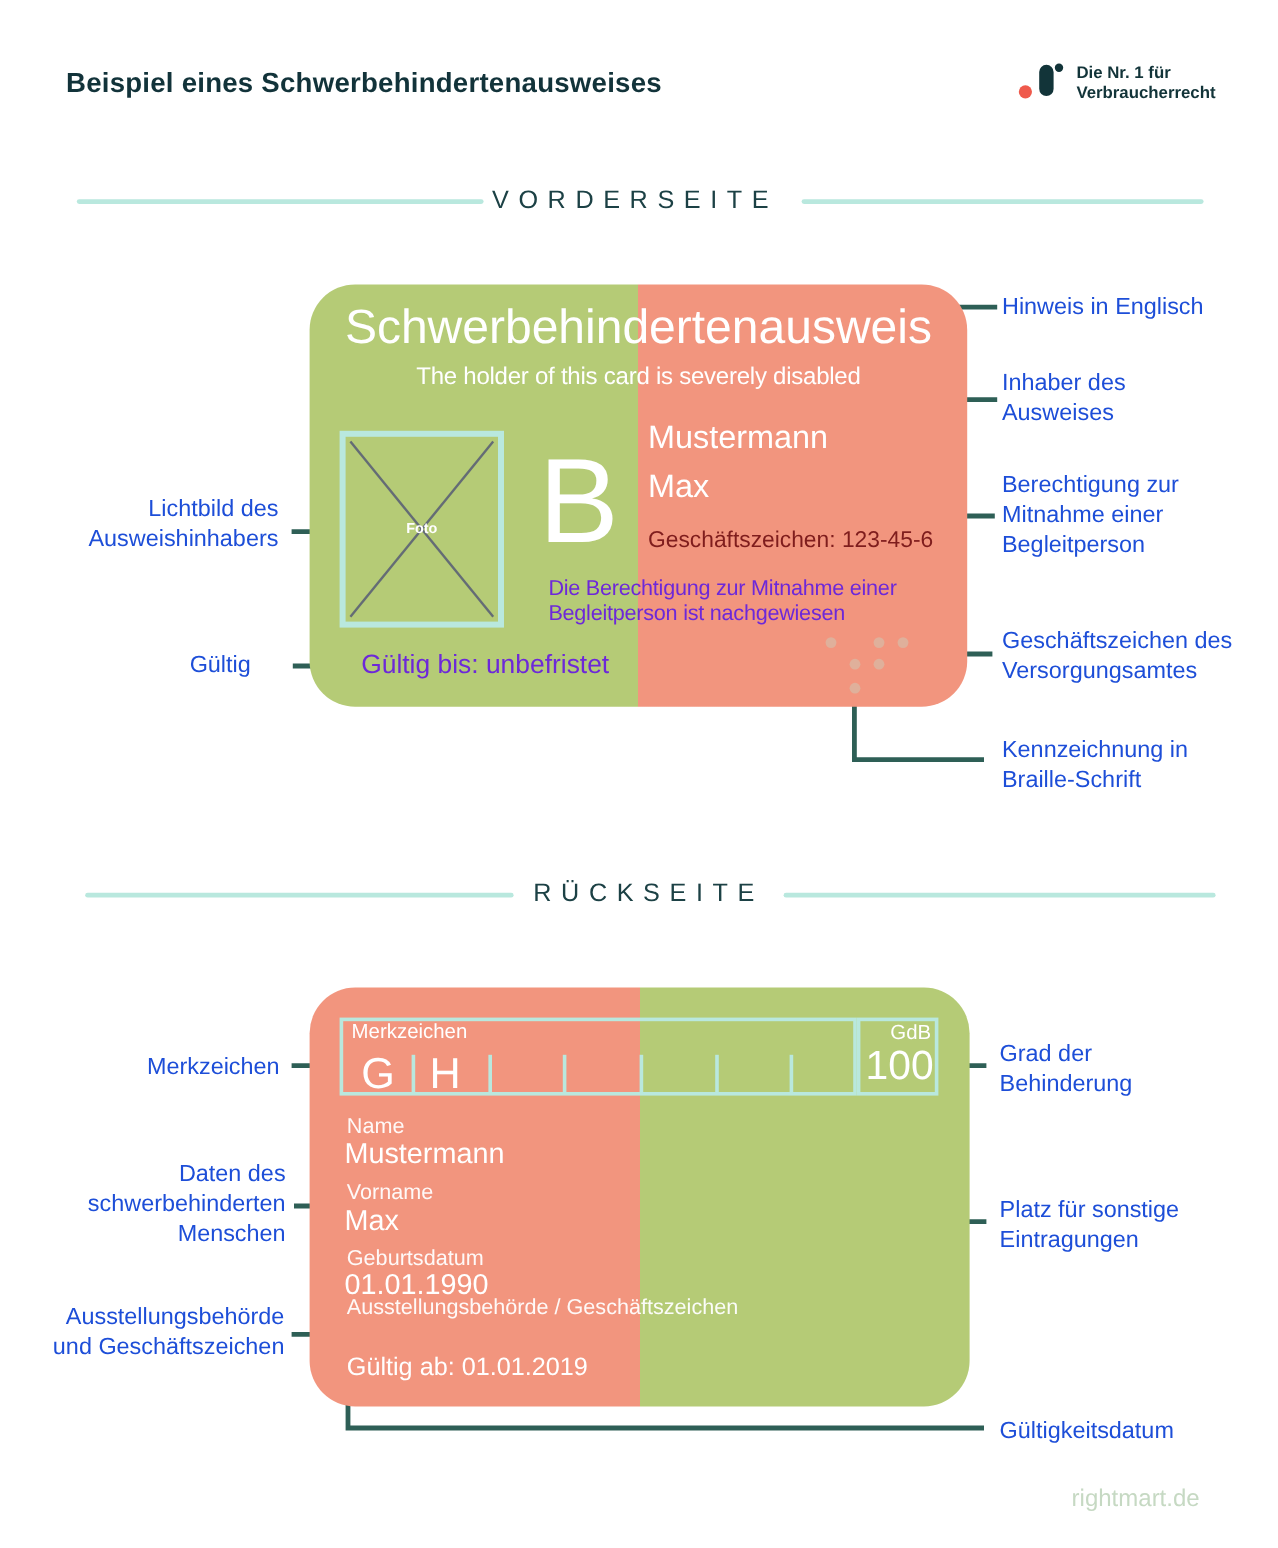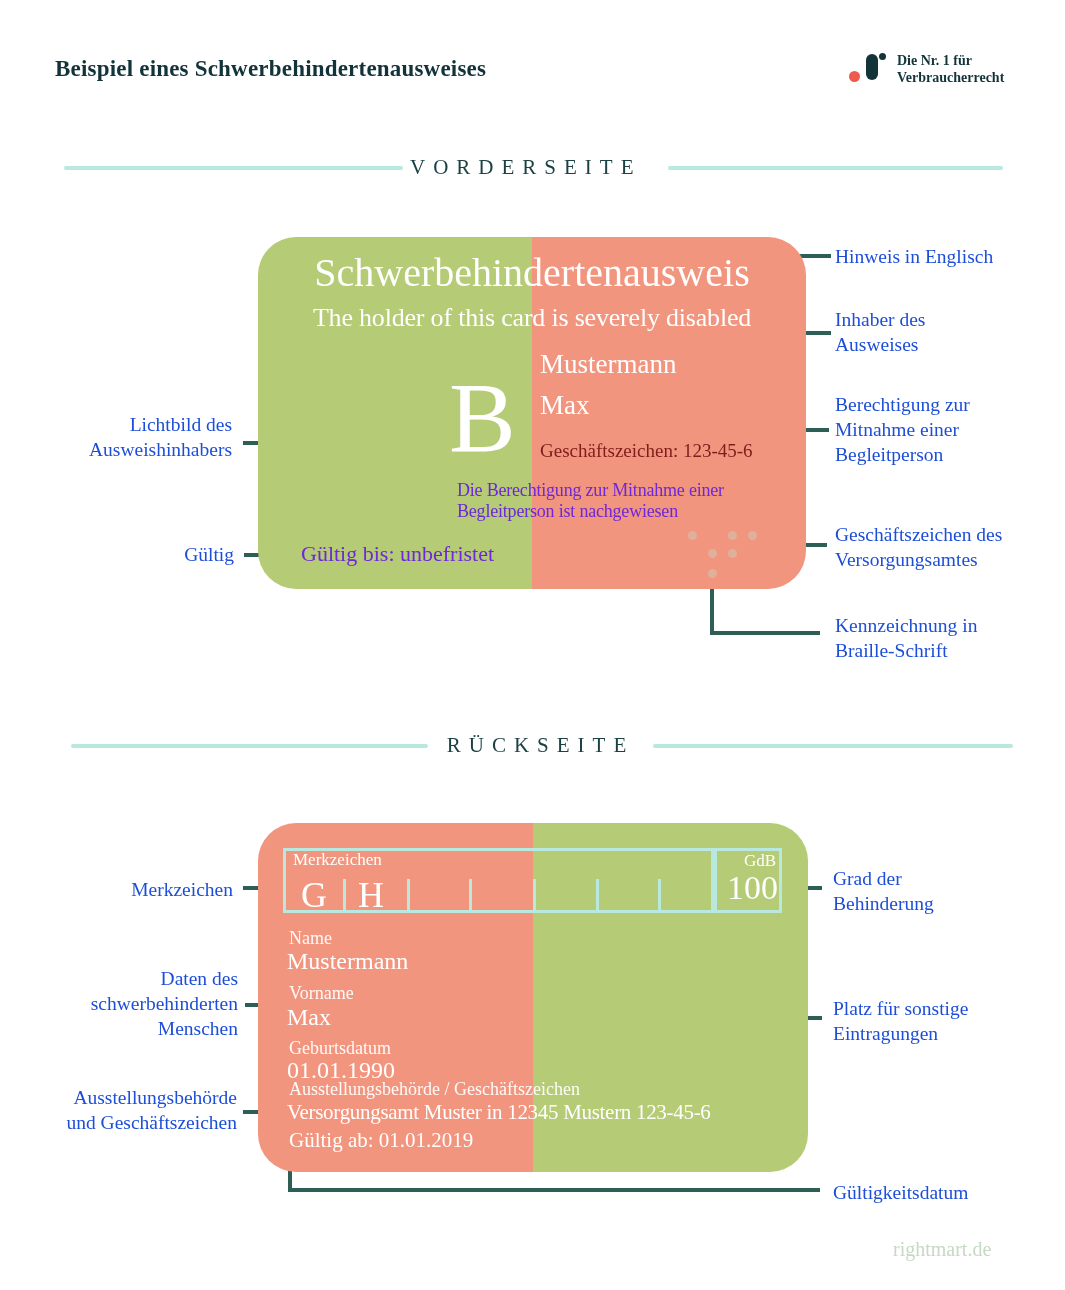--- a/index.html
+++ b/index.html
@@ -1,18 +1,18 @@
 <!DOCTYPE html>
 <html><head>
 <meta charset="utf-8">
 <style>
   html,body{margin:0;padding:0;background:#fff;}
   .canvas{
     position:relative;width:1065px;height:1290px;overflow:hidden;
-    font-family:Liberation Serif, serif;background:#fff;
+    font-family:Liberation Sans, sans-serif;background:#fff;
   }
   .abs{position:absolute;}
   
   .h1{
     left:55px;top:56px;font-size:23px;font-weight:bold;color:#12333a;
     letter-spacing:0.2px;
   }
   .logo-bar{left:866px;top:54px;width:12px;height:26px;border-radius:6px;background:#123439;}
   .logo-dot-dark{left:879px;top:53px;width:7px;height:7px;border-radius:50%;background:#123439;}
   .logo-dot-red{left:849px;top:71px;width:11px;height:11px;border-radius:50%;background:#ef5a4c;}
@@ -27,21 +27,21 @@
   .card{border-radius:38px;}
   .card-front{
     left:258px;top:237px;width:548px;height:352px;
     background:linear-gradient(to right,#b5cb76 0 50%,#f2957e 50% 100%);
   }
   .card-back{
     left:258px;top:823px;width:550px;height:349px;
     background:linear-gradient(to right,#f2957e 0 50%,#b5cb76 50% 100%);
   }
   .front-title{left:258px;top:250px;width:548px;text-align:center;font-size:40px;line-height:1.15;color:#fff;}
-  .front-sub{left:258px;top:303px;width:548px;text-align:center;font-size:26px;color:#fff;letter-spacing:-0.2px;}
+  .front-sub{left:258px;top:303px;width:548px;text-align:center;font-size:20px;color:#fff;letter-spacing:-0.2px;}
   .photo{
     left:283px;top:359px;width:127px;height:154px;
     border:5px solid #b9e8de;
   }
   .photo svg{position:absolute;left:0;top:0;}
   .photo-label{
     position:absolute;left:0;top:50%;width:100%;margin-top:-8px;text-align:center;
     font-size:12px;font-weight:bold;color:#fff;
   }
   .fc-surname{left:540px;top:349px;font-size:27px;color:#fff;}
@@ -106,20 +106,27 @@
 Verbraucherrecht</div>
 
   <div class="abs sec-line" style="left:64px;top:166px;width:339px;"></div>
   <div class="abs sec-text" style="left:410px;top:155px;width:226px;">VORDERSEITE</div>
   <div class="abs sec-line" style="left:668px;top:166px;width:335px;"></div>
 
   <div class="abs card card-front"></div>
   <div class="abs front-title">Schwerbehindertenausweis</div>
   <div class="abs front-sub">The holder of this card is severely disabled</div>
 
+  <div class="abs photo">
+    <svg width="127" height="154" viewBox="0 0 127 154">
+      <line x1="4" y1="4" x2="123" y2="150" stroke="#646c75" stroke-width="2"></line>
+      <line x1="123" y1="4" x2="4" y2="150" stroke="#646c75" stroke-width="2"></line>
+    </svg>
+    <div class="photo-label">Foto</div>
+  </div>
 
   <div class="abs fc-surname">Mustermann</div>
   <div class="abs fc-firstname">Max</div>
   <div class="abs fc-b">B</div>
   <div class="abs fc-gesch">Geschäftszeichen: 123-45-6</div>
   <div class="abs fc-comp">Die Berechtigung zur Mitnahme einer
 Begleitperson ist nachgewiesen</div>
   <div class="abs fc-valid">Gültig bis: unbefristet</div>
 
   <div>
@@ -137,21 +144,21 @@
   <div class="abs ann" style="left:835px;top:392px;">Berechtigung zur
 Mitnahme einer
 Begleitperson</div>
   <div class="abs ann" style="left:835px;top:522px;">Geschäftszeichen des
 Versorgungsamtes</div>
   <div class="abs ann" style="left:835px;top:613px;">Kennzeichnung in
 Braille-Schrift</div>
 
   <div class="abs ann ann-r" style="right:833px;top:412px;">Lichtbild des
 Ausweishinhabers</div>
-  <div class="abs ann ann-r" style="right:831px;top:542px;">Gültig</div>
+  <div class="abs ann ann-r" style="right:856px;top:542px;">Gültig</div>
 
   <div class="abs sec-line" style="left:71px;top:744px;width:357px;"></div>
   <div class="abs sec-text" style="left:428px;top:733px;width:225px;">RÜCKSEITE</div>
   <div class="abs sec-line" style="left:653px;top:744px;width:360px;"></div>
 
   <div class="abs card card-back"></div>
 
   <div class="abs strip-box strip-main"></div>
   <div class="abs strip-box strip-gdb"></div>
   <div class="abs tick" style="left:343px;top:879px;"></div>
@@ -167,21 +174,20 @@
   <div class="abs bc-gdb-label">GdB</div>
   <div class="abs bc-gdb-value">100</div>
 
   <div class="abs bc-label" style="left:289px;top:928px;">Name</div>
   <div class="abs bc-value" style="left:287px;top:948px;">Mustermann</div>
   <div class="abs bc-label" style="left:289px;top:983px;">Vorname</div>
   <div class="abs bc-value" style="left:287px;top:1004px;">Max</div>
   <div class="abs bc-label" style="left:289px;top:1038px;">Geburtsdatum</div>
   <div class="abs bc-value" style="left:287px;top:1057px;">01.01.1990</div>
   <div class="abs bc-label" style="left:289px;top:1079px;">Ausstellungsbehörde / Geschäftszeichen</div>
-  <div class="abs bc-behoerde">Versorgungsamt Muster in 12345 Mustern 123-45-6</div>
   <div class="abs bc-validfrom">Gültig ab: 01.01.2019</div>
 
   <div class="abs ann ann-r" style="right:832px;top:877px;">Merkzeichen</div>
   <div class="abs ann ann-r" style="right:827px;top:966px;">Daten des
 schwerbehinderten
 Menschen</div>
   <div class="abs ann ann-r" style="right:828px;top:1085px;">Ausstellungsbehörde
 und Geschäftszeichen</div>
   <div class="abs ann" style="left:833px;top:866px;">Grad der
 Behinderung</div>

